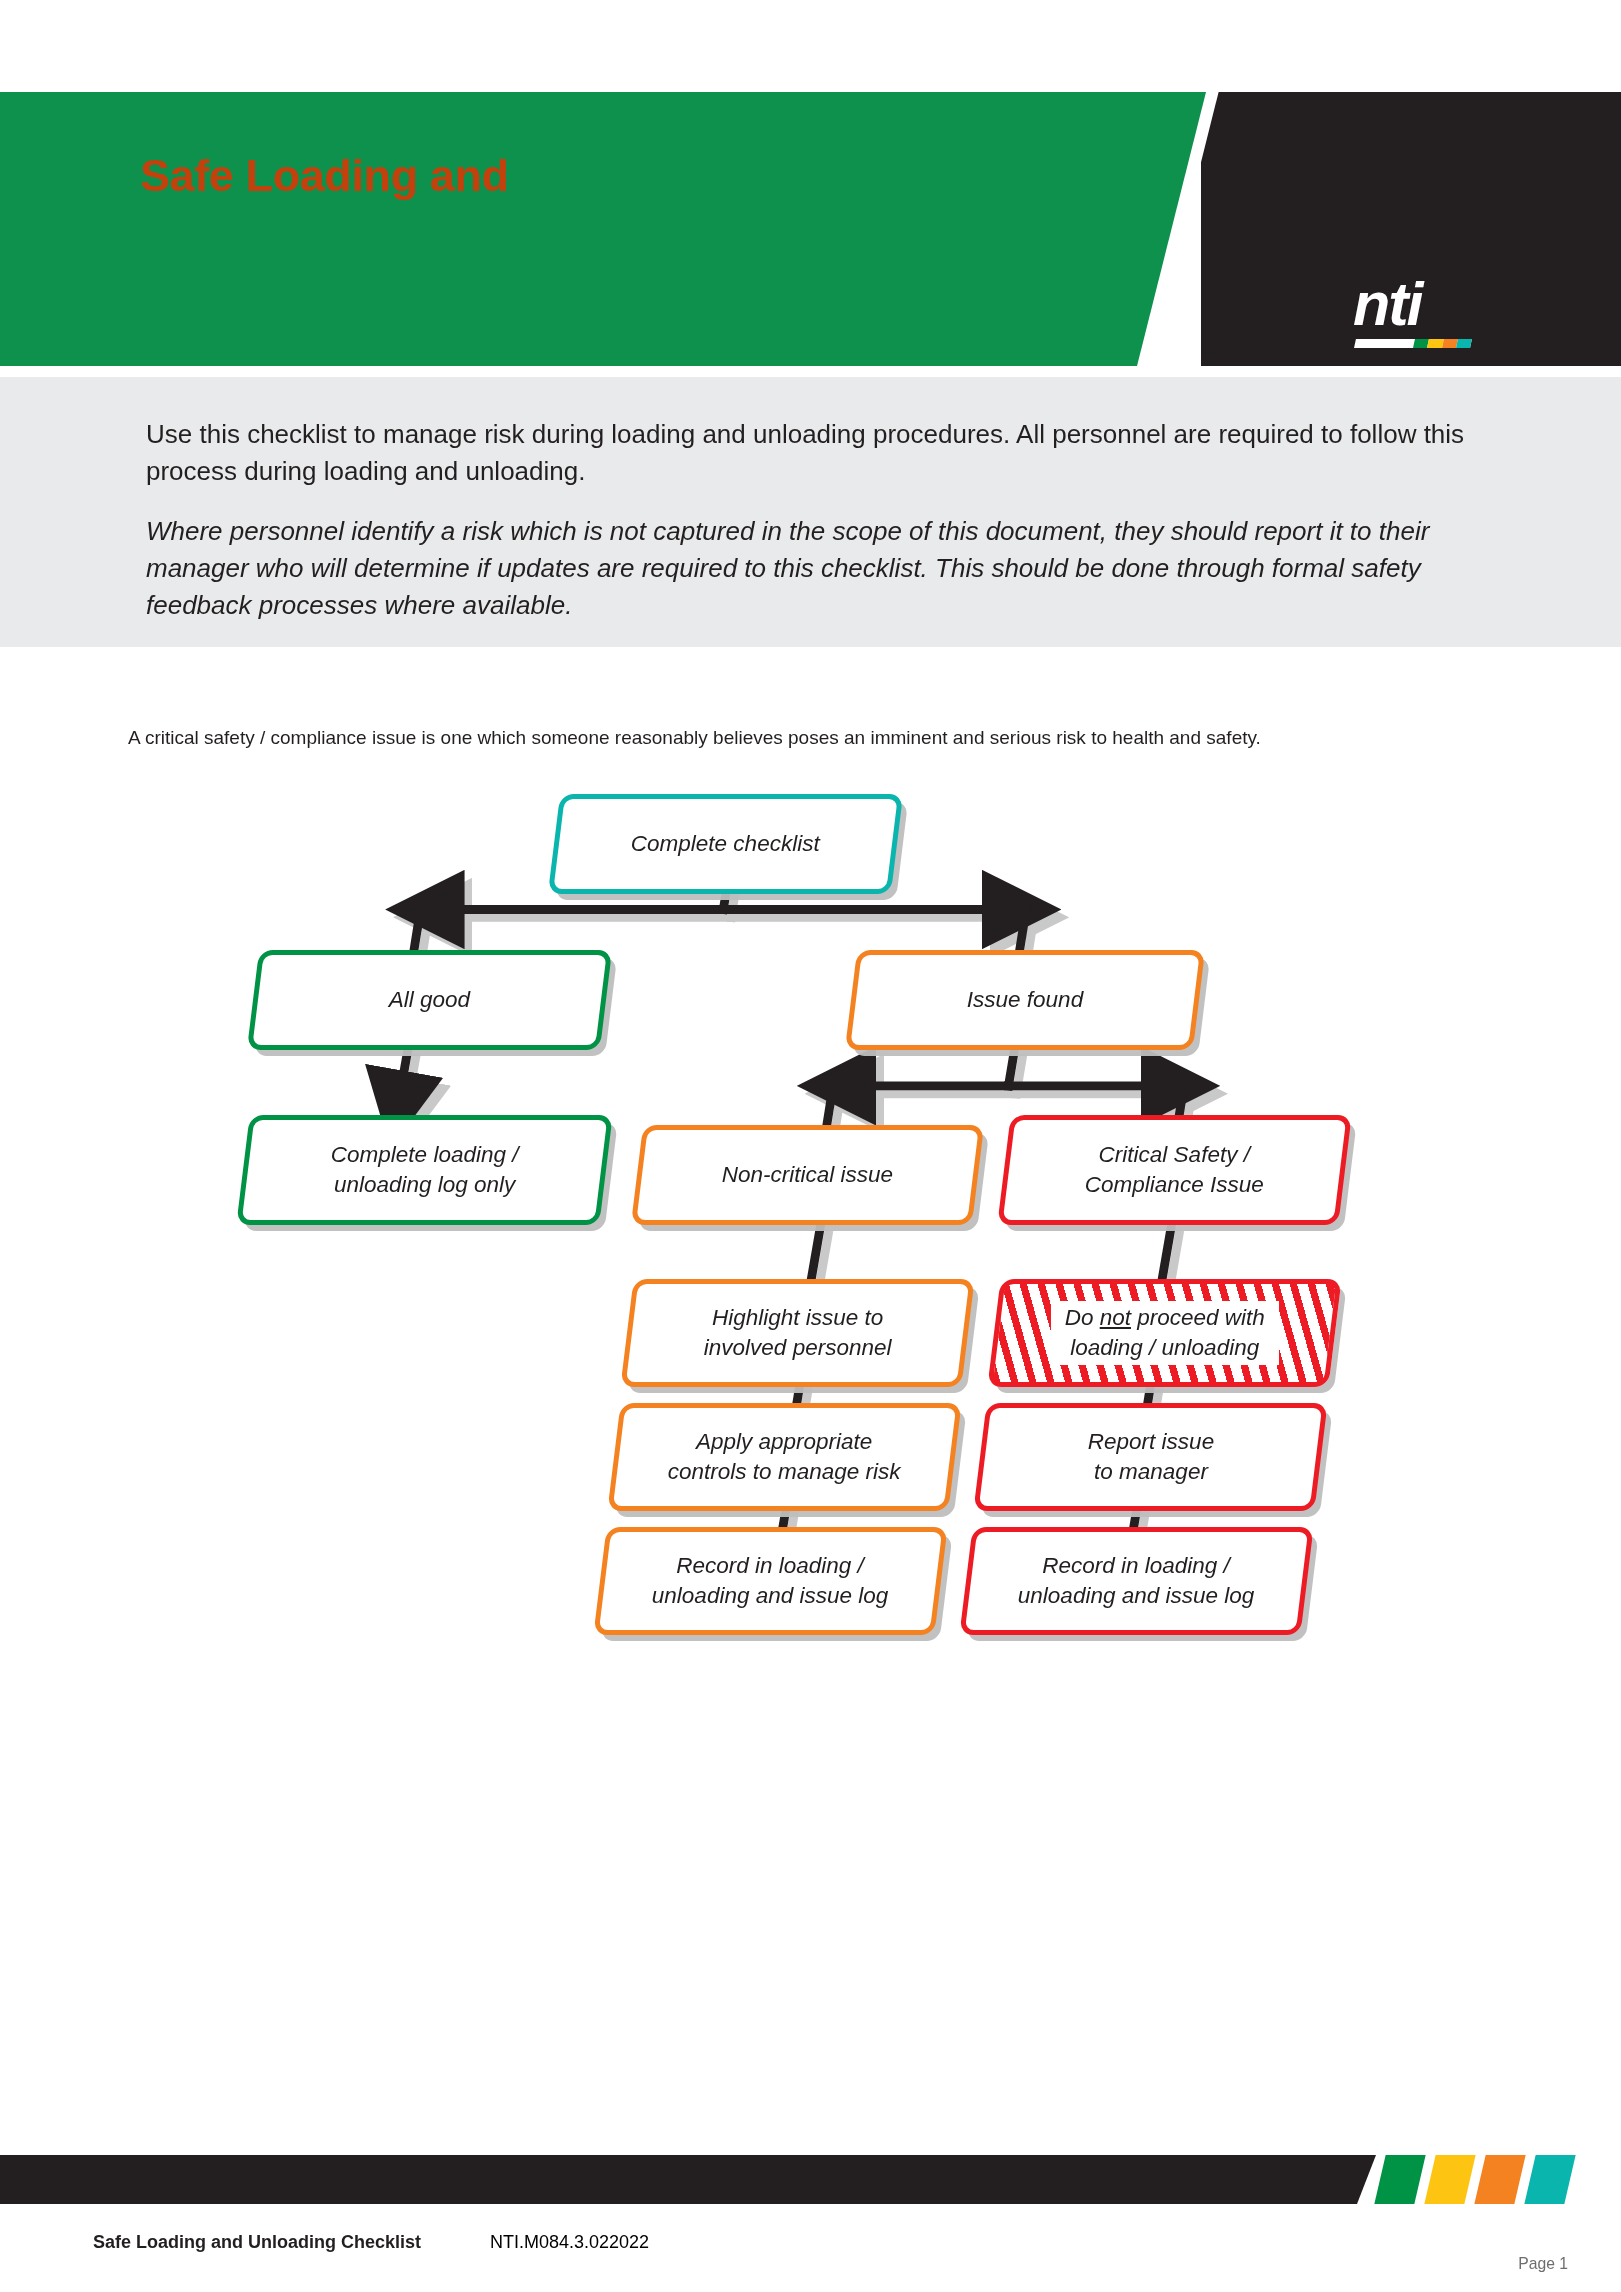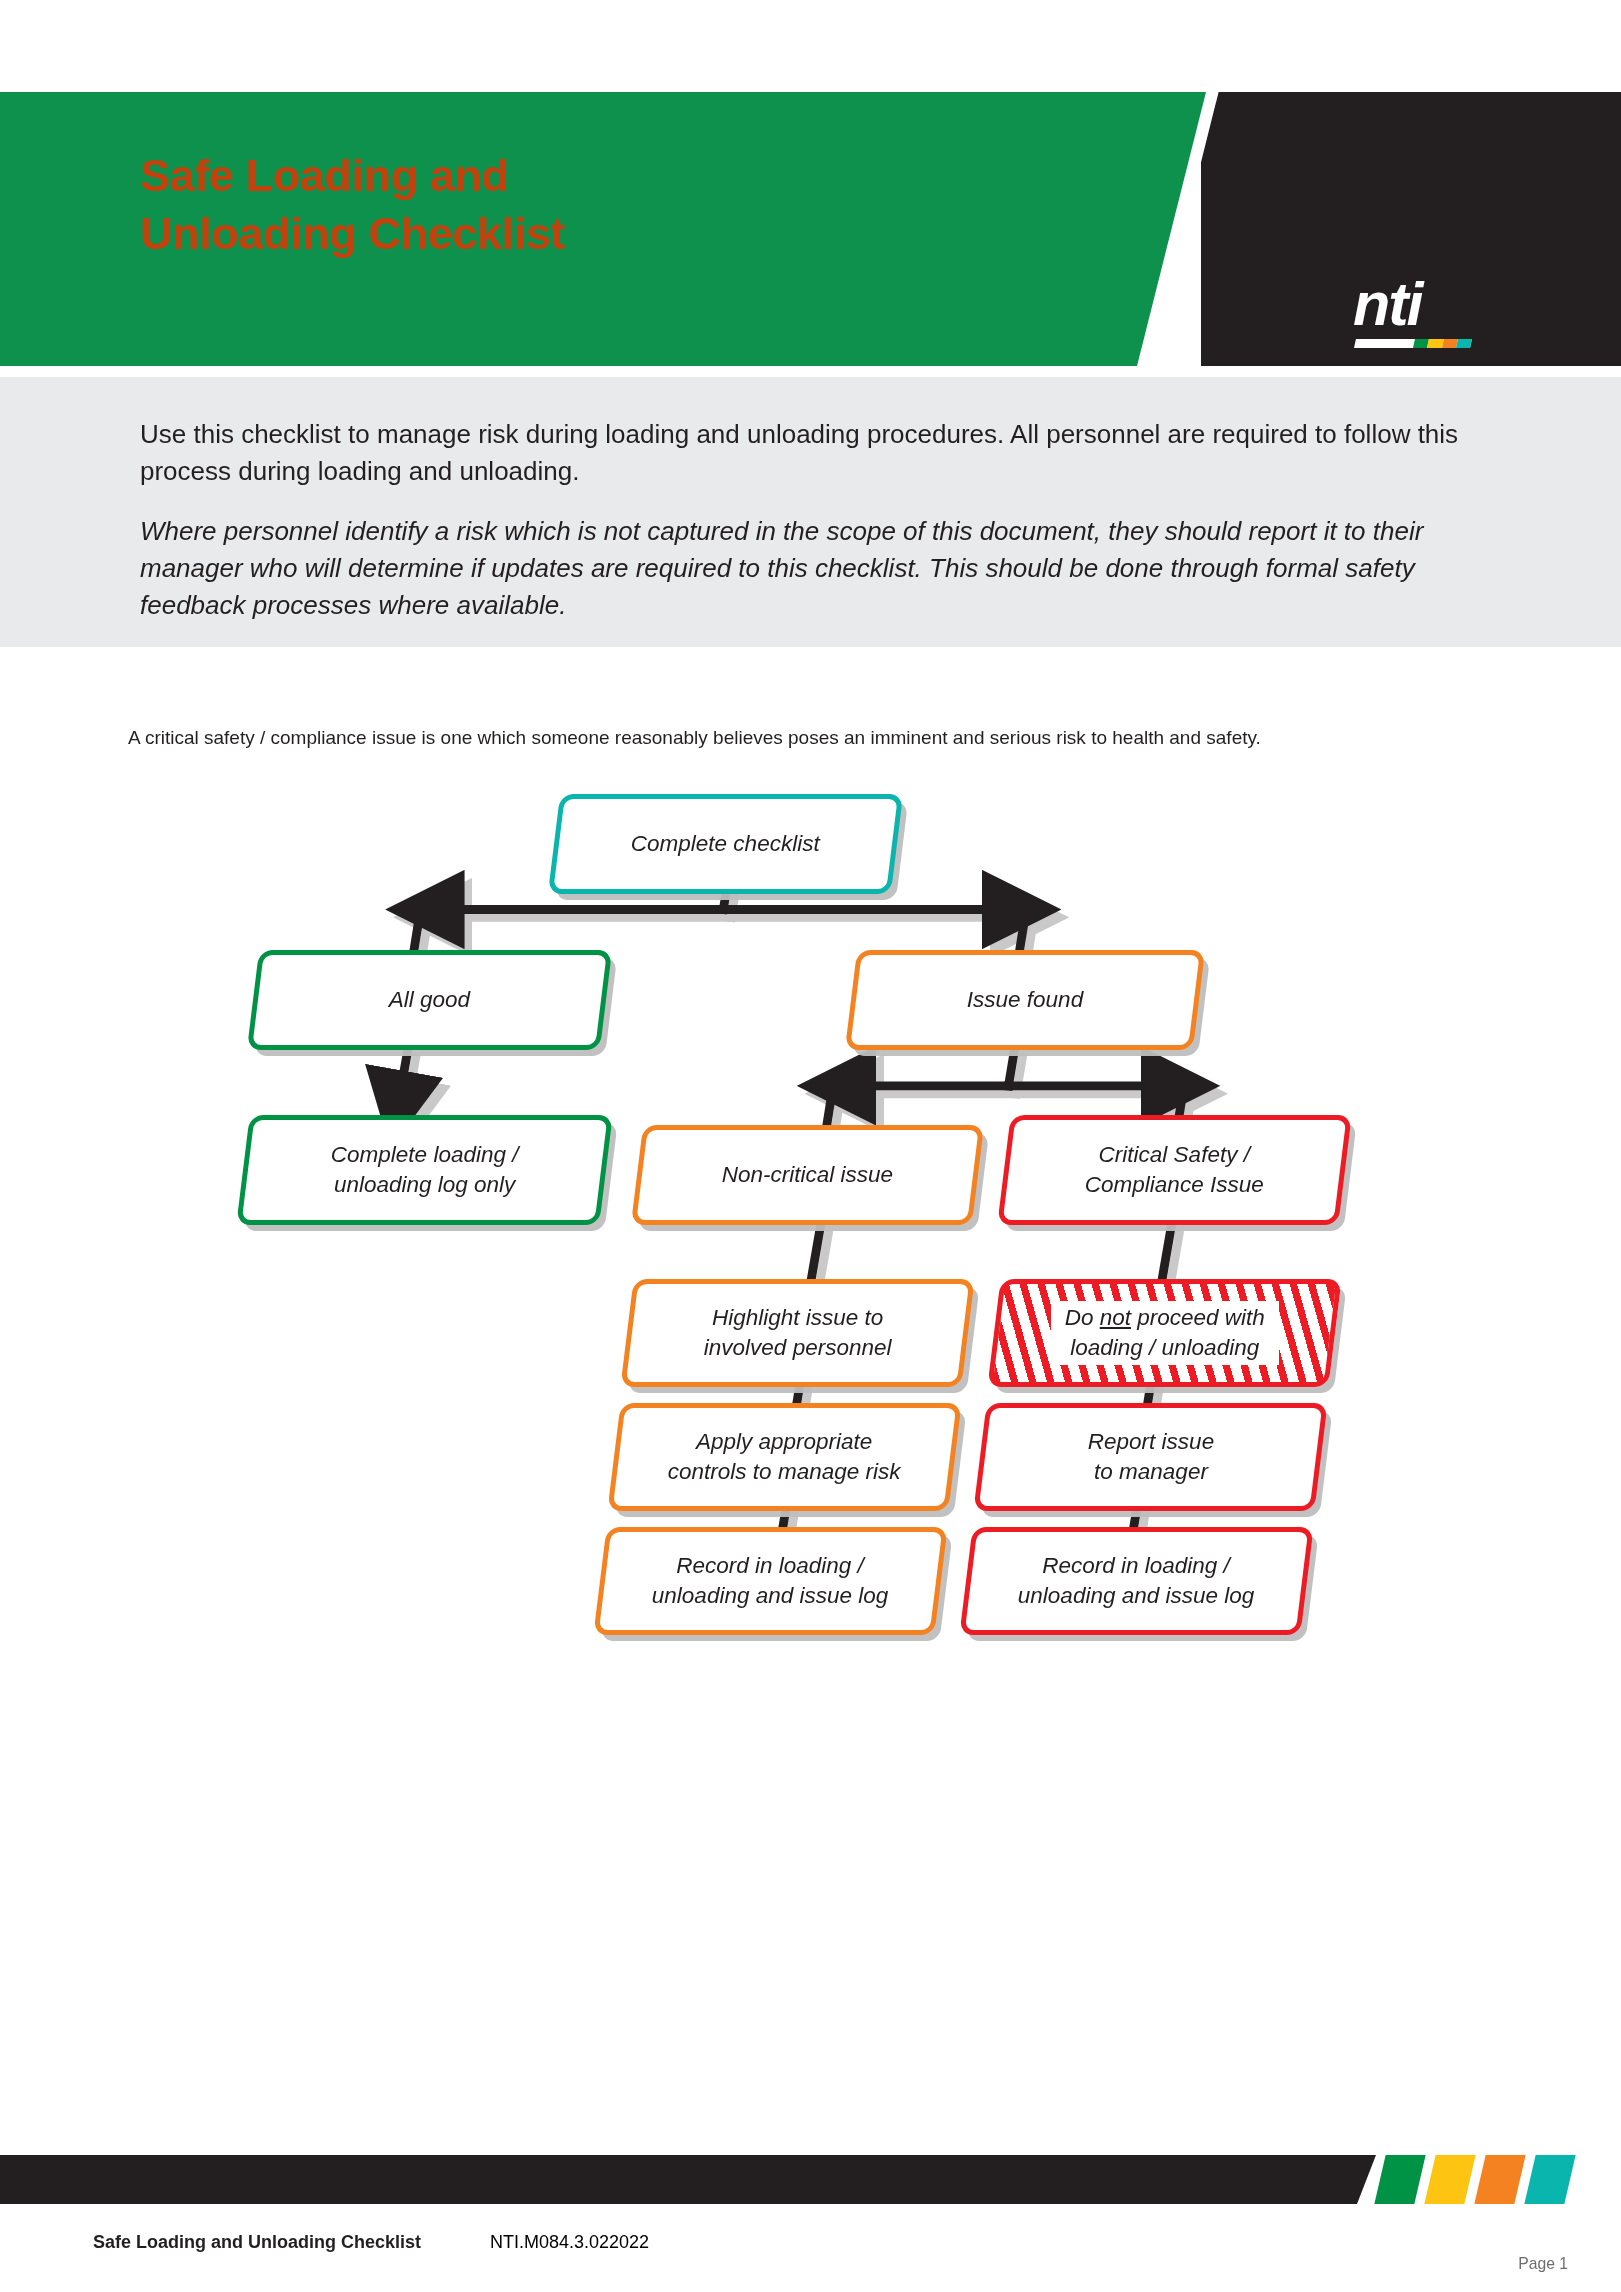--- a/index.html
+++ b/index.html
@@ -82,21 +82,21 @@
 
   
   .intro {
     position: absolute;
     left: 0; top: 377px;
     width: 1621px; height: 270px;
     background: #e9eaeb;
   }
   .intro-inner {
     position: absolute;
-    left: 140px; top: 39px;
+    left: 146px; top: 39px;
     width: 1343px;
   }
   .intro p {
     margin: 0 0 23.5px 0;
     font-size: 26px;
     line-height: 1.42;
     color: #231f20;
   }
   .intro p:last-child { margin-bottom: 0; font-style: italic; }
 
@@ -205,21 +205,20 @@
   }
 </style>
 </head>
 <body>
 
 <div class="header">
   <div class="header-green"></div>
   <div class="header-dark"></div>
   <div class="header-title">
     <span>Safe Loading and</span>
-    <span class="line2">Unloading Checklist</span>
   </div>
   <div class="logo">
     <span class="logo-word">nti</span>
     <span class="logo-bar"></span>
     <span class="logo-swatches">
       <span style="background:#009245"></span>
       <span style="background:#fdc511"></span>
       <span style="background:#f58220"></span>
       <span style="background:#0ab5ae"></span>
     </span>

